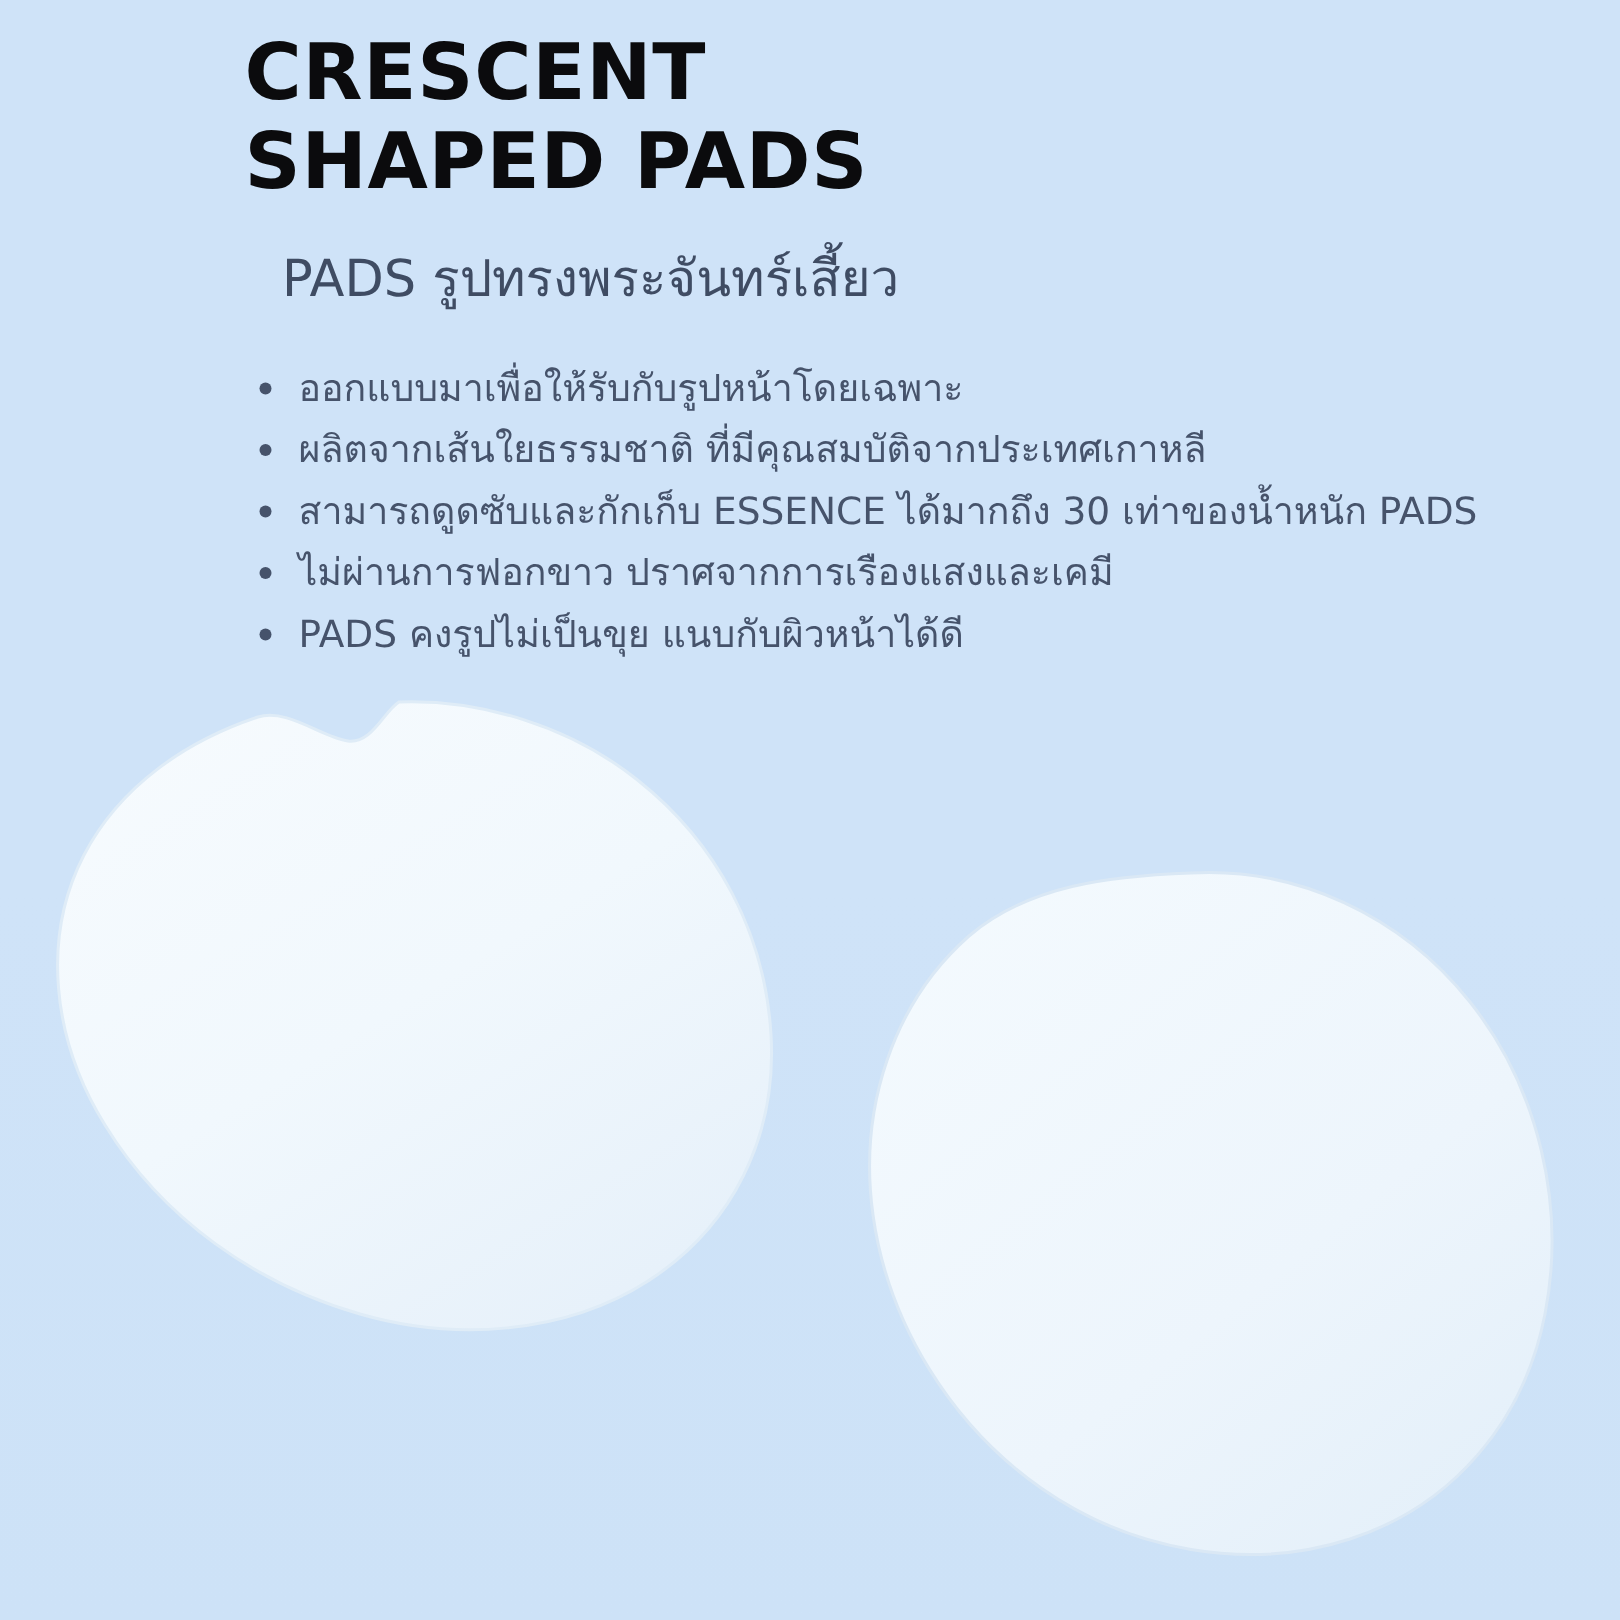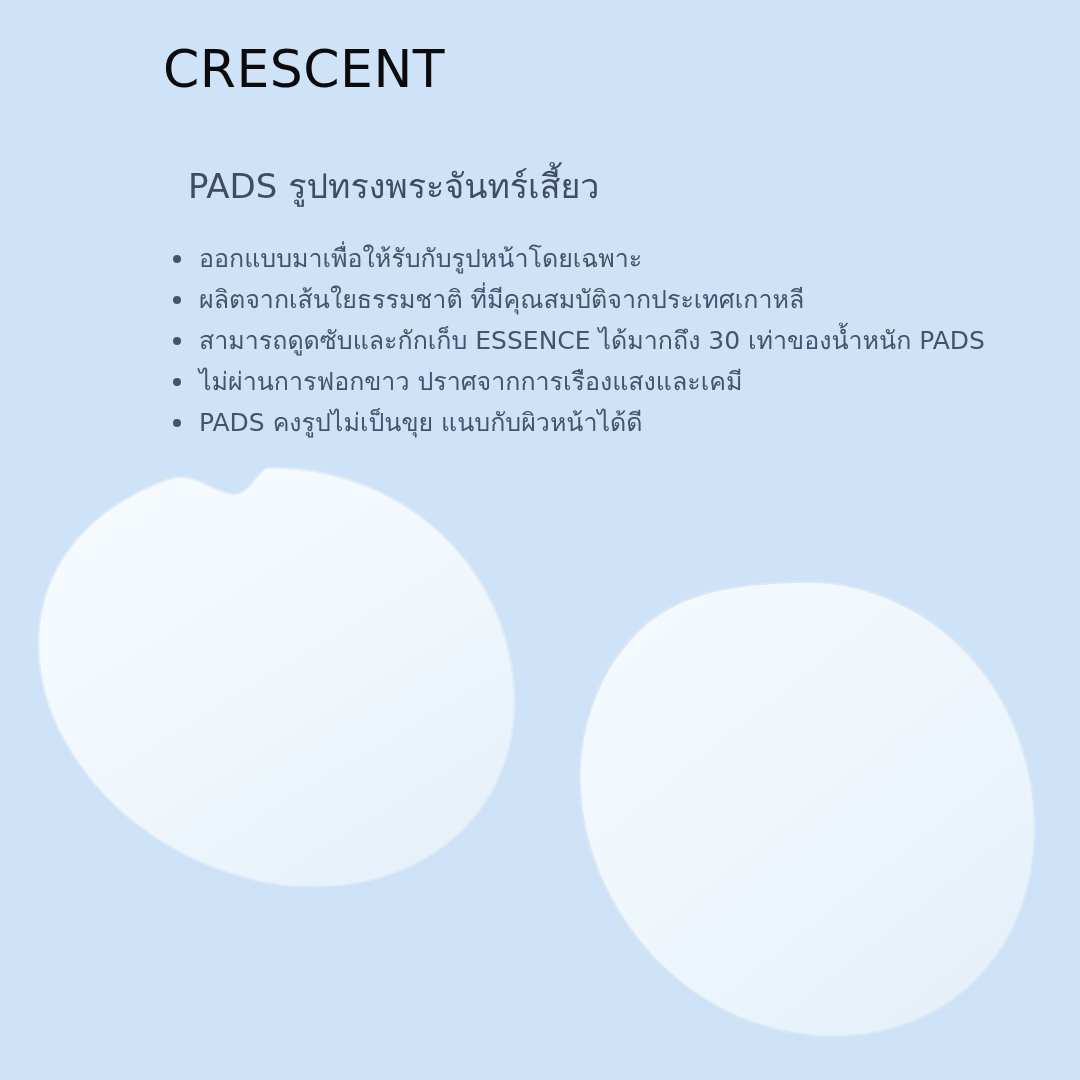--- a/index.html
+++ b/index.html
@@ -18,25 +18,25 @@
     width: 1080px;
     height: 1080px;
     background: linear-gradient(180deg, #cfe3f8 0%, #cfe3f8 55%, #cde2f7 100%);
     overflow: hidden;
   }
 
   
   .headline {
     position: absolute;
     left: 163px;
-    top: 40px;
+    top: 20px;
     width: 860px;
     color: #0b0b0d;
     font-family: "DejaVu Sans", "Liberation Sans", sans-serif;
-    font-weight: 400;
+    font-weight: 700;
     font-size: 52px;
     line-height: 1.13;
     letter-spacing: 0.5px;
   }
   .headline .line {
     display: block;
     white-space: pre;
   }
 
   
@@ -100,20 +100,21 @@
     top: 572px;
   }
 </style>
 </head>
 <body>
 
 <div class="canvas">
 
   <div class="headline">
     <span class="line">CRESCENT</span>
+    <span class="line">SHAPED PADS</span>
   </div>
 
   <div class="subtitle">PADS รูปทรงพระจันทร์เสี้ยว</div>
 
   <ul class="bullets">
     <li>ออกแบบมาเพื่อให้รับกับรูปหน้าโดยเฉพาะ</li>
     <li>ผลิตจากเส้นใยธรรมชาติ ที่มีคุณสมบัติจากประเทศเกาหลี</li>
     <li>สามารถดูดซับและกักเก็บ ESSENCE ได้มากถึง 30 เท่าของน้ำหนัก PADS</li>
     <li>ไม่ผ่านการฟอกขาว ปราศจากการเรืองแสงและเคมี</li>
     <li>PADS คงรูปไม่เป็นขุย แนบกับผิวหน้าได้ดี</li>

